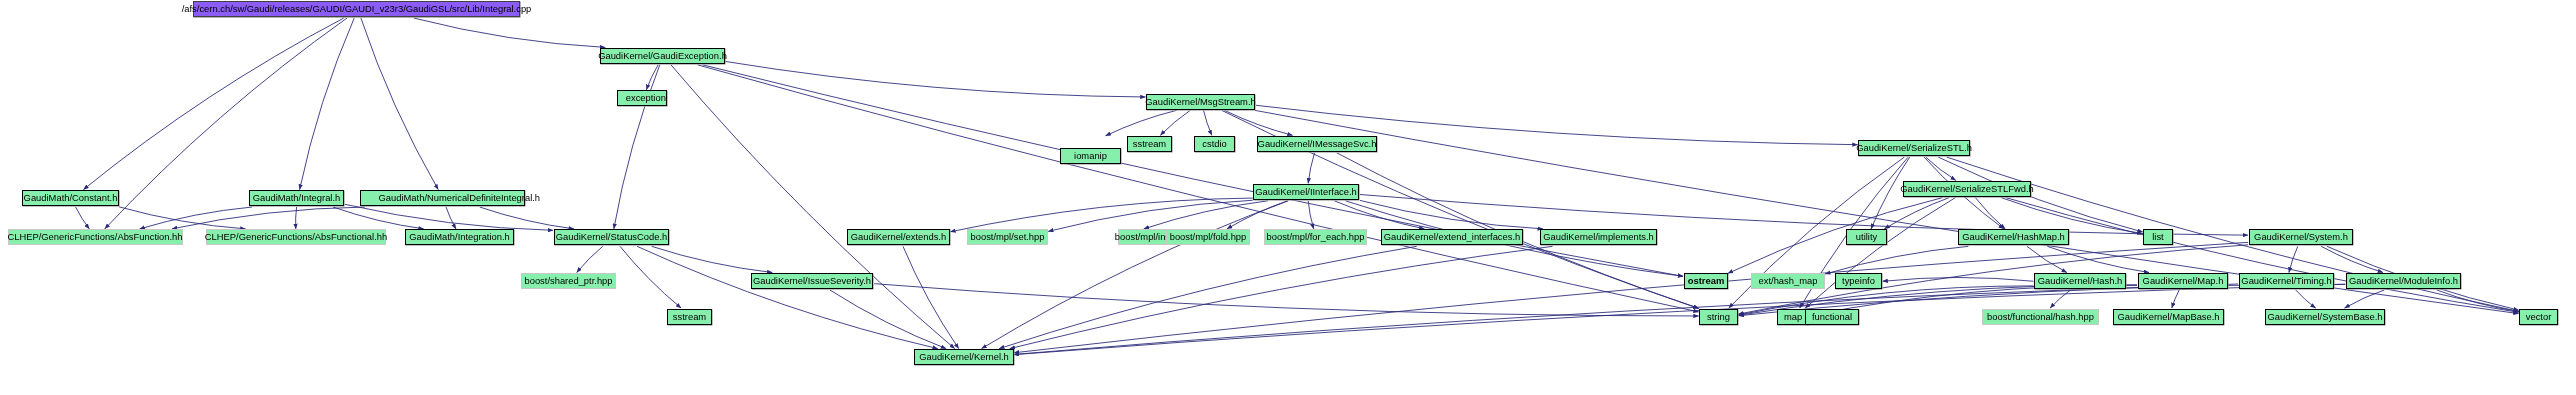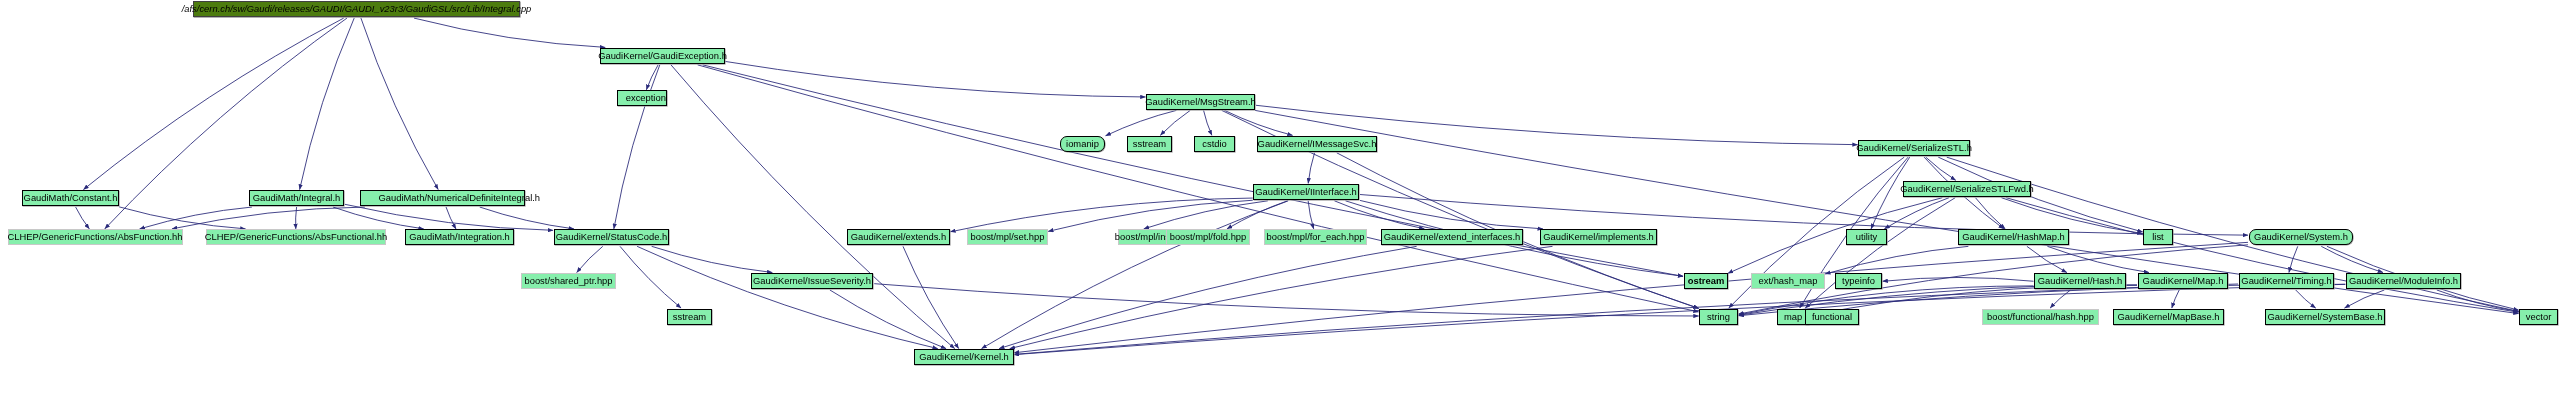--- a/index.html
+++ b/index.html
@@ -34,24 +34,23 @@
     height:16px;
     padding:0 4.4px;
     z-index:5;
   }
   
   .node.ext{
     border:0.6px solid #c8c8c8;
   }
   
   .node.root{
-    background:#4d7c0f;
+    background:#8b5cf6;
     border:0.6px solid #404040;
     box-shadow:0.6px 0.6px 0 #808080;
-    font-style:italic;
   }
   .node.strong{
     border:0.6px solid #000000;
     box-shadow:0.6px 0.6px 0 #9a9a9a;
   }
 </style>
 </head>
 <body>
 
 <div id="canvas">
@@ -163,21 +162,21 @@
       </div>
       <div class="node strong" style="left: 22px; top: 190px; width: 97px;">
         <span>GaudiMath/Constant.h</span>
       </div>
       <div class="node strong" style="left: 249px; top: 190px; width: 95px;">
         <span>GaudiMath/Integral.h</span>
       </div>
       <div class="node strong" style="left: 360px; top: 190px; width: 165px; padding-left: 38px;">
         <span>GaudiMath/NumericalDefiniteIntegral.h</span>
       </div>
-      <div class="node strong" style="left: 1060px; top: 136px; width: 45px; border-radius: 7px;">
+      <div class="node strong" style="left: 1060px; top: 148px; width: 61px;">
         <span>iomanip</span>
       </div>
       <div class="node strong" style="left: 1127px; top: 136px; width: 45px;">
         <span>sstream</span>
       </div>
       <div class="node strong" style="left: 1194px; top: 136px; width: 41px;">
         <span>cstdio</span>
       </div>
       <div class="node strong" style="left: 1257px; top: 136px; width: 120px;">
         <span>GaudiKernel/IMessageSvc.h</span>
@@ -223,21 +222,21 @@
       </div>
       <div class="node strong" style="left: 1846px; top: 229px; width: 41px;">
         <span>utility</span>
       </div>
       <div class="node strong" style="left: 1958px; top: 229px; width: 111px;">
         <span>GaudiKernel/HashMap.h</span>
       </div>
       <div class="node strong" style="left: 2143px; top: 229px; width: 30px;">
         <span>list</span>
       </div>
-      <div class="node strong" style="left: 2249px; top: 229px; width: 104px; border-radius: 7px;">
+      <div class="node strong" style="left: 2249px; top: 229px; width: 104px;">
         <span>GaudiKernel/System.h</span>
       </div>
       <div class="node ext" style="left: 521px; top: 273px; width: 95px;">
         <span>boost/shared_ptr.hpp</span>
       </div>
       <div class="node strong" style="left: 751px; top: 273px; width: 122px; align-items: center;">
         <span>GaudiKernel/IssueSeverity.h</span>
       </div>
       <div class="node strong" style="left: 1684px; top: 273px; width: 44px; font-weight: bold;">
         <span>ostream</span>

